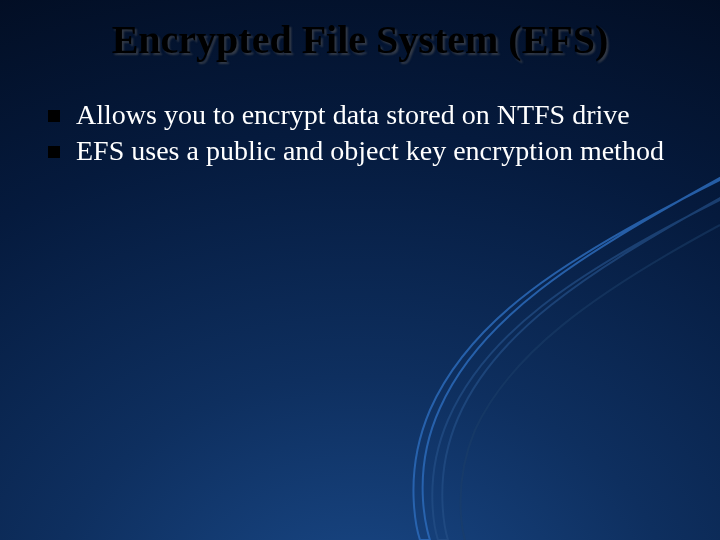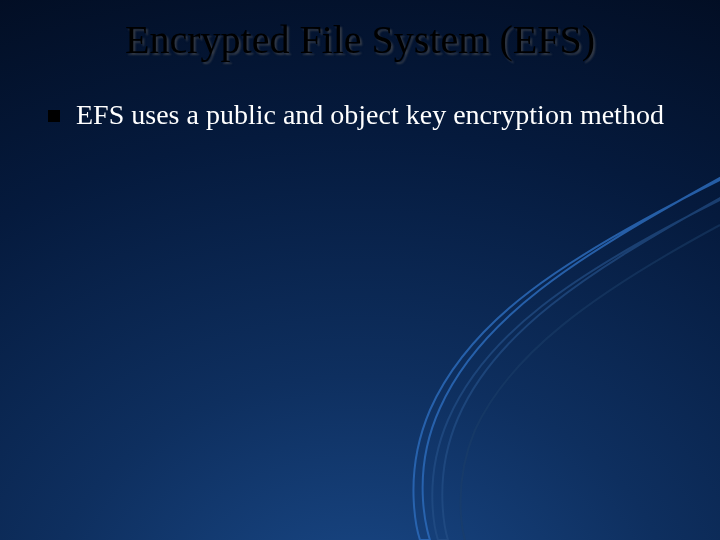--- a/index.html
+++ b/index.html
@@ -30,21 +30,21 @@
   .title {
     position: absolute;
     top: 18px;
     left: 0;
     width: 720px;
     text-align: center;
     font-size: 40px;
     line-height: 1.1;
     color: #000;
     text-shadow: 2px 2px 2px rgba(90,90,90,0.55);
-    font-weight: 400;
+    font-weight: 700;
   }
   .body {
     position: absolute;
     top: 98px;
     left: 48px;
     width: 630px;
     color: #fff;
     font-size: 28px;
     line-height: 1.22;
   }
@@ -86,17 +86,21 @@
     <path d="M 720 225
              C 590 295, 510 355, 475 430
              C 450 490, 465 540, 465 540" fill="none" stroke="#1c3e68" stroke-width="2" opacity="0.55"></path>
   </svg>
 
   <div class="title">Encrypted File System (EFS)</div>
 
   <div class="body">
     <div class="item">
       <div class="bullet"></div>
+      <div class="text">Allows you to encrypt data stored on NTFS drive</div>
+    </div>
+    <div class="item">
+      <div class="bullet"></div>
       <div class="text">EFS uses a public and object key encryption method</div>
     </div>
   </div>
 
 </div>
 
 </body></html>

